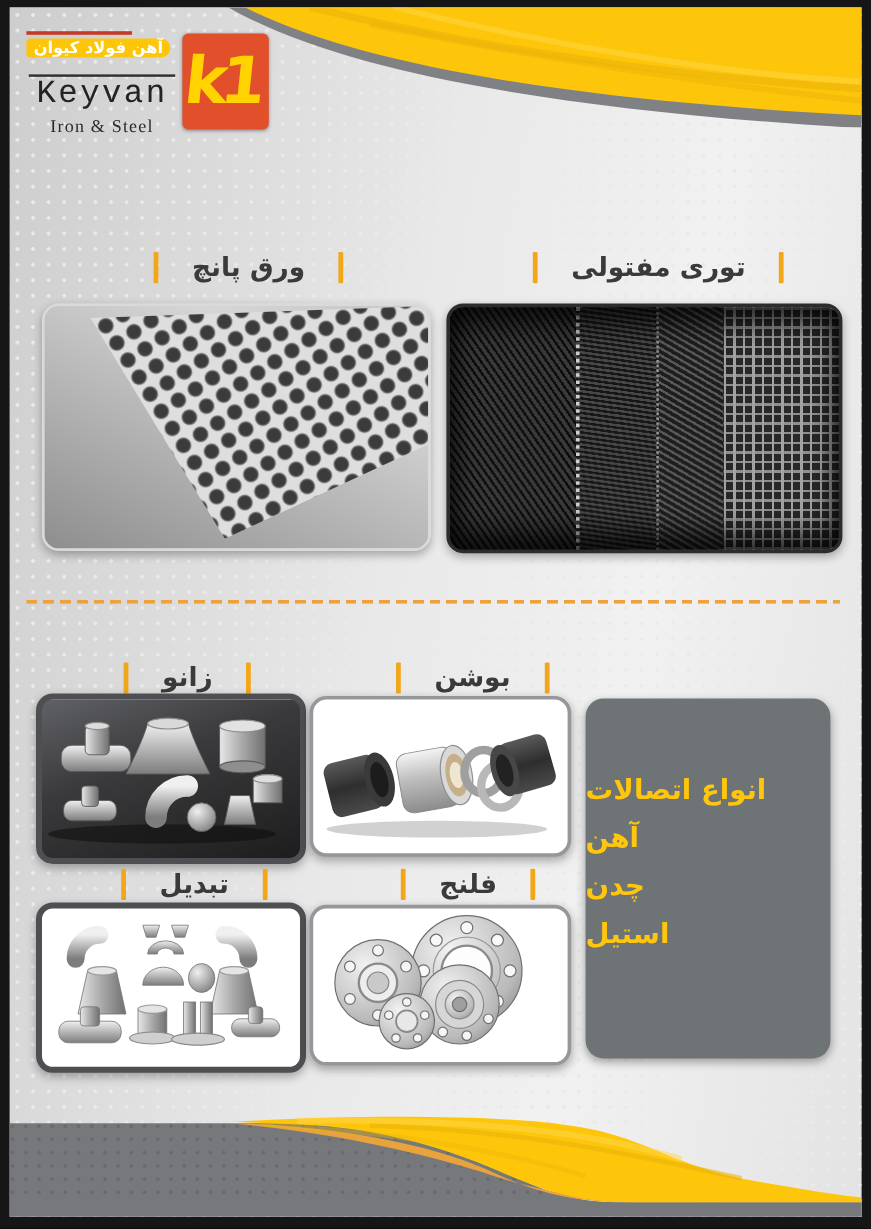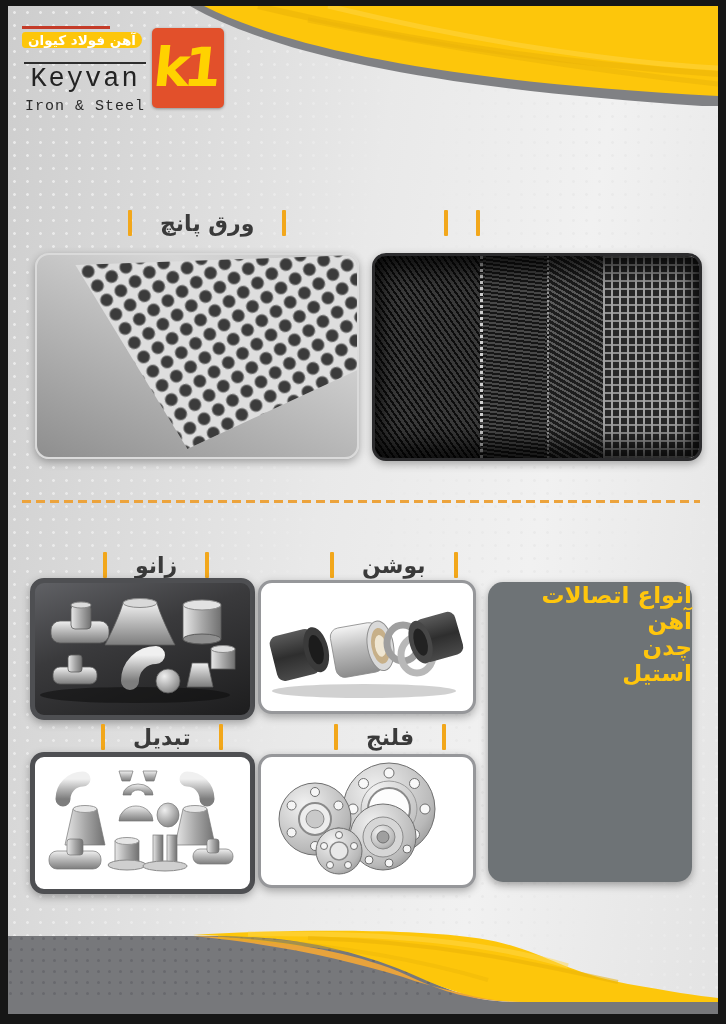--- a/index.html
+++ b/index.html
@@ -16,21 +16,21 @@
   .top-wave{position:absolute;top:0;left:0;width:710px;height:100px;}
   .brand{position:absolute;left:14px;top:16px;width:210px;height:100px;}
   .brand-topline{position:absolute;left:0;top:4px;width:88px;height:3px;background:#c43b28;}
   .brand-pill{position:absolute;left:0;top:10px;width:120px;height:16px;background:#FDC60B;
         border-radius:6px 14px 14px 6px;display:flex;align-items:center;justify-content:center;}
   .brand-pill span{color:#fff;font-size:13.5px;font-weight:bold;direction:rtl;white-space:nowrap;}
   .brand-en{position:absolute;left:2px;top:40px;width:122px;border-top:2px solid #2e2e2e;
         padding-top:1px;text-align:center;color:#232323;font-family:Liberation Mono, monospace;
         font-size:27px;letter-spacing:2px;line-height:1.05;}
   .brand-en-sub{position:absolute;left:2px;top:76px;width:122px;text-align:center;color:#2b2b2b;
-        font-family:Liberation Mono, monospace;font-size:15px;letter-spacing:1px;}
+        font-family:Liberation Serif, serif;font-size:15px;letter-spacing:1px;}
   .logo-box{position:absolute;left:130px;top:6px;width:72px;height:80px;background:#E2502B;
         border-radius:5px;display:flex;align-items:center;justify-content:center;box-shadow:0 1px 3px rgba(0,0,0,.35);}
   .logo-box span{color:#FFD200;font-size:54px;font-weight:bold;letter-spacing:-6px;
         transform:skewX(-6deg);line-height:1;padding-right:6px;}
 
   
   .sec-label{position:absolute;display:flex;align-items:center;gap:28px;direction:rtl;}
   .sec-label .bar{width:4px;height:26px;background:#F2A71B;border-radius:1px;}
   .sec-label .txt{font-size:22px;font-weight:bold;color:#3a3a3a;white-space:nowrap;}
 
@@ -73,21 +73,21 @@
   .pos-reducer{left:22px;top:746px;width:215px;height:132px;}
   .pos-flange{left:250px;top:748px;width:212px;height:128px;}
 
   
   .dash-divider{position:absolute;left:14px;top:494px;width:678px;height:3px;
         background:repeating-linear-gradient(90deg,#ECA33C 0 9px,transparent 9px 14px);}
 
   
   .info-box{position:absolute;left:480px;top:576px;width:204px;height:300px;background:#6E7376;
         border-radius:15px;box-shadow:0 3px 8px rgba(0,0,0,.35);display:flex;flex-direction:column;
-        align-items:flex-start;box-sizing:border-box;direction:rtl;}
+        align-items:flex-end;padding-top:64px;box-sizing:border-box;gap:14px;direction:rtl;}
   .info-box .line{color:#FFC60D;font-size:23px;font-weight:bold;white-space:nowrap;}
 
   
   .bottom-wave{position:absolute;left:0;bottom:0;width:710px;height:100px;}
 </style>
 </head>
 <body>
 
 <div class="page">
   <div class="content">
@@ -112,20 +112,21 @@
       </div>
     </div>
 
     <div class="sec-label" style="left:120px;top:204px;">
       <span class="bar"></span>
       <span class="txt">ورق پانچ</span>
       <span class="bar"></span>
     </div>
     <div class="sec-label" style="left:436px;top:204px;">
       <span class="bar"></span>
+      <span class="txt">توری مفتولی</span>
       <span class="bar"></span>
     </div>
 
     <div class="card card-punched">
       <div class="sheet">
         <div class="sheet-dots"></div>
       </div>
     </div>
 
     <div class="card card-mesh">

